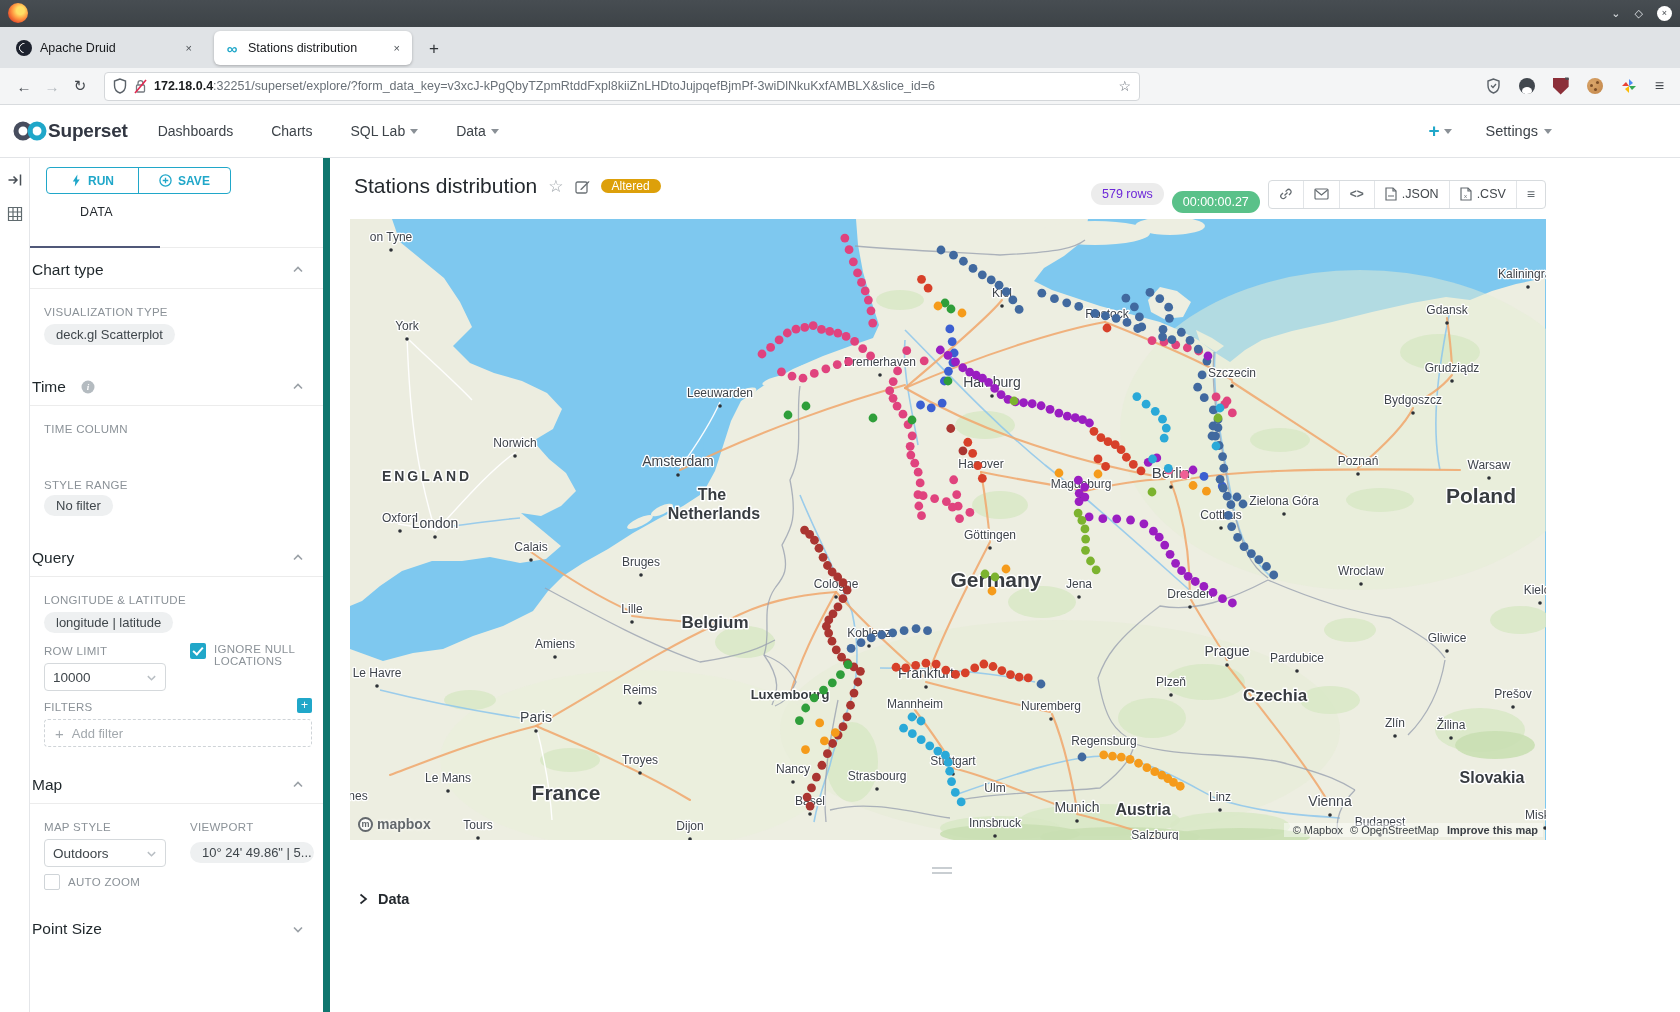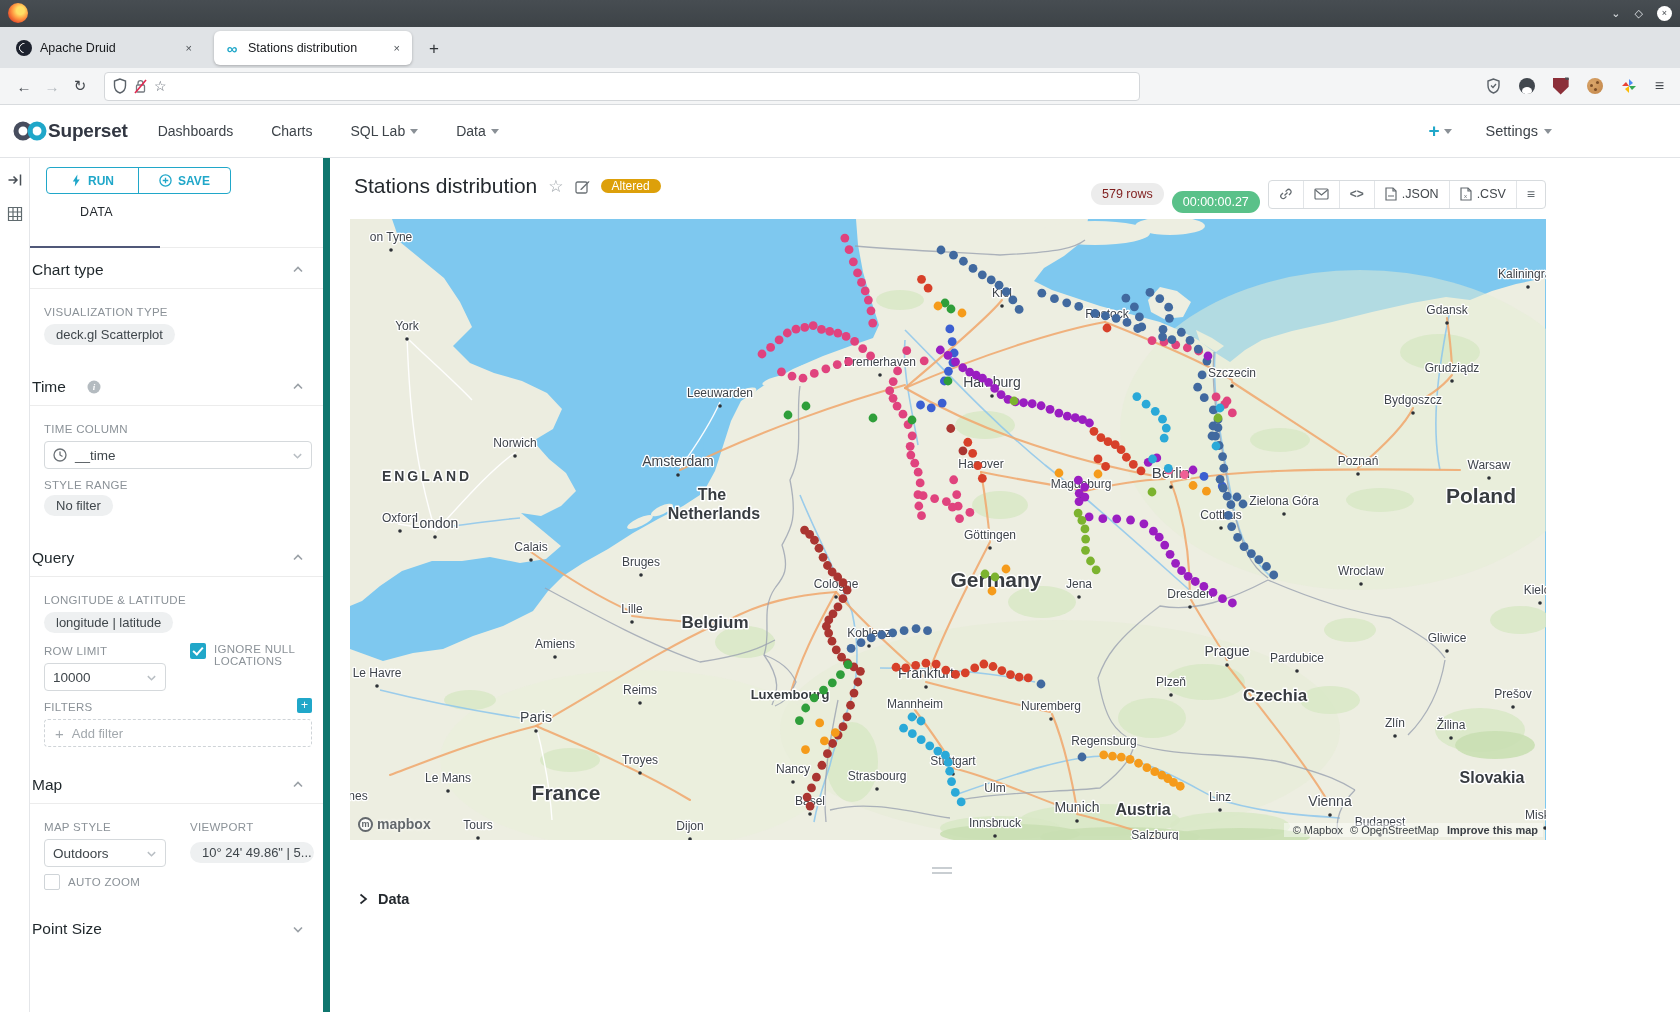--- a/index.html
+++ b/index.html
@@ -84,21 +84,21 @@
   .plus-btn { position:absolute; width:15px; height:15px; background:#20a7c9; border-radius:2px; color:#fff; font-size:12px; line-height:14px; text-align:center; cursor:pointer; }
   .addfilter { position:absolute; left:14px; width:268px; height:28px; border:1px dashed #cfd4d8; border-radius:4px; display:flex; align-items:center; gap:8px; padding:0 10px; color:#a2a8ad; font-size:13px; cursor:pointer; }
 
   
   .main { position:absolute; left:330px; top:0; width:1350px; height:854px; }
   .chart-title-row { position:absolute; left:24px; top:16px; display:flex; align-items:center; gap:11px; }
   .chart-title { font-size:21px; font-weight:500; color:#24292e; }
   .icon-gray { color:#9aa0a6; font-size:17px; }
   .altered { background:var(--altered,#dda00a); color:#fff; font-size:12px; padding:0 11px; border-radius:11px; }
   .badges { position:absolute; right:134px; top:17px; display:flex; align-items:center; gap:8px; }
-  .badge-rows { background:#ececec; color:#7f1d1d; font-size:12.5px; padding:4px 11px; border-radius:12px; }
+  .badge-rows { background:#ececec; color:#6d28d9; font-size:12.5px; padding:4px 11px; border-radius:12px; }
   .badge-timer { background:var(--timer,#5ac189); color:#fff; font-size:12.5px; padding:4px 11px; border-radius:12px;margin-top:16px; }
   .btn-group { display:flex; border:1px solid #d7dbde; border-radius:4px; overflow:hidden; background:#fff; }
   .btn-group .gbtn { display:flex; align-items:center; gap:5px; padding:0 10px; height:27px; color:#646b70; font-size:12.5px; cursor:pointer; }
   .btn-group .gbtn + .gbtn { border-left:1px solid #e2e5e8; }
   .gbtn .lbl { color:#42474c; }
 
   .mapbox { position:absolute; left:20px; top:61px; width:1196px; height:621px; overflow:hidden; cursor:grab; background:#7ec8ef; }
   .mapbox svg { display:block; }
   .mb-logo { position:absolute; left:8px; bottom:8px; display:flex; align-items:center; gap:4px; font-weight:bold; font-size:14px; color:#4a5057; text-shadow:0 0 3px #fff,0 0 3px #fff; opacity:.85; }
   .mb-circ { width:15px; height:15px; border:2px solid #4a5057; border-radius:50%; background:#fff; color:#4a5057; font-size:9px; display:flex; align-items:center; justify-content:center; font-weight:bold; }
@@ -144,20 +144,21 @@
     <span class="nav-ic">↻</span>
     <div class="urlfield">
       <svg width="14" height="16" viewBox="0 0 14 16">
           <path d="M7 1 1.5 3v4.5C1.5 11 4 14 7 15c3-1 5.5-4 5.5-7.5V3Z" fill="none" stroke="#5b6269" stroke-width="1.4"></path>
         </svg>
       <svg width="13" height="15" viewBox="0 0 13 15">
           <rect x="2.5" y="6" width="8" height="7" rx="1" fill="none" stroke="#747a80" stroke-width="1.3"></rect>
           <path d="M4 6V4.2A2.5 2.5 0 0 1 9 4.2V6" fill="none" stroke="#747a80" stroke-width="1.3"></path>
           <line x1="1" y1="14" x2="12" y2="1" stroke="#e22850" stroke-width="1.6"></line>
         </svg>
+      <span class="url-text"><b>172.18.0.4</b><span>:32251/superset/explore/?form_data_key=v3xcJ-kPgQbyTZpmRtddFxpl8kiiZnLHDtoJujpqefBjmPf-3wiDlNkuKxfAMBLX&amp;slice_id=6</span></span>
       <span class="url-star">☆</span>
     </div>
     <div class="ext-zone">
       <svg width="15" height="16" viewBox="0 0 14 16">
           <path d="M7 1 1.5 3v4.5C1.5 11 4 14 7 15c3-1 5.5-4 5.5-7.5V3Z" fill="none" stroke="#5b6269" stroke-width="1.4"></path>
           <path d="M4.5 7.5 6.5 9.5 9.5 6" fill="none" stroke="#5b6269" stroke-width="1.3"></path>
         </svg>
       <span class="maskic"></span>
       <span class="ublock">
           <span class="ublock-badge">2</span>
@@ -244,43 +245,33 @@
         <span class="sec-title">Chart type</span>
         <svg width="12" height="12" viewBox="0 0 12 12">
             <path d="M2 7.5 6 3.5l4 4" fill="none" stroke="#9aa0a6" stroke-width="1.6"></path>
           </svg>
       </div>
       <div class="sec-div" style="top:130px"></div>
       <div class="flabel" style="left:14px; top:148px">VISUALIZATION TYPE</div>
       <span class="pill" style="position:absolute; left:14px; top:166px">deck.gl Scatterplot</span>
 
       <div class="sec-head" style="top:220px">
-        <span style="display:flex; align-items:center; gap:21px">
+        <span style="display:flex; align-items:center; gap:15px">
           <span class="sec-title">Time</span>
           <svg width="14" height="14" viewBox="0 0 14 14">
               <circle cx="7" cy="7" r="6.5" fill="#b4bbc0"></circle>
               <text x="7" y="10" text-anchor="middle" font-size="9" fill="#fff" font-family="Liberation Serif,serif" font-style="italic" font-weight="bold">i</text>
             </svg>
         </span>
         <svg width="12" height="12" viewBox="0 0 12 12">
             <path d="M2 7.5 6 3.5l4 4" fill="none" stroke="#9aa0a6" stroke-width="1.6"></path>
           </svg>
       </div>
       <div class="sec-div" style="top:247px"></div>
       <div class="flabel" style="left:14px; top:265px">TIME COLUMN</div>
-      <div class="selectbox" style="left:14px; top:283px; width:268px">
-        <svg width="14" height="14" viewBox="0 0 14 14">
-            <circle cx="7" cy="7" r="6" fill="none" stroke="#6b7176" stroke-width="1.3"></circle>
-            <path d="M7 3.5V7l2.5 1.5" fill="none" stroke="#6b7176" stroke-width="1.3"></path>
-          </svg>
-        <span>__time</span>
-        <svg class="chev" width="11" height="11" viewBox="0 0 12 12">
-            <path d="M2 4.5 6 8.5l4-4" fill="none" stroke="#b9bfc4" stroke-width="1.6"></path>
-          </svg>
-      </div>
       <div class="flabel" style="left:14px; top:321px">STYLE RANGE</div>
       <span class="pill" style="position:absolute; left:14px; top:337px">No filter</span>
 
       <div class="sec-head" style="top:391px">
         <span class="sec-title">Query</span>
         <svg width="12" height="12" viewBox="0 0 12 12">
             <path d="M2 7.5 6 3.5l4 4" fill="none" stroke="#9aa0a6" stroke-width="1.6"></path>
           </svg>
       </div>
       <div class="sec-div" style="top:418px"></div>

